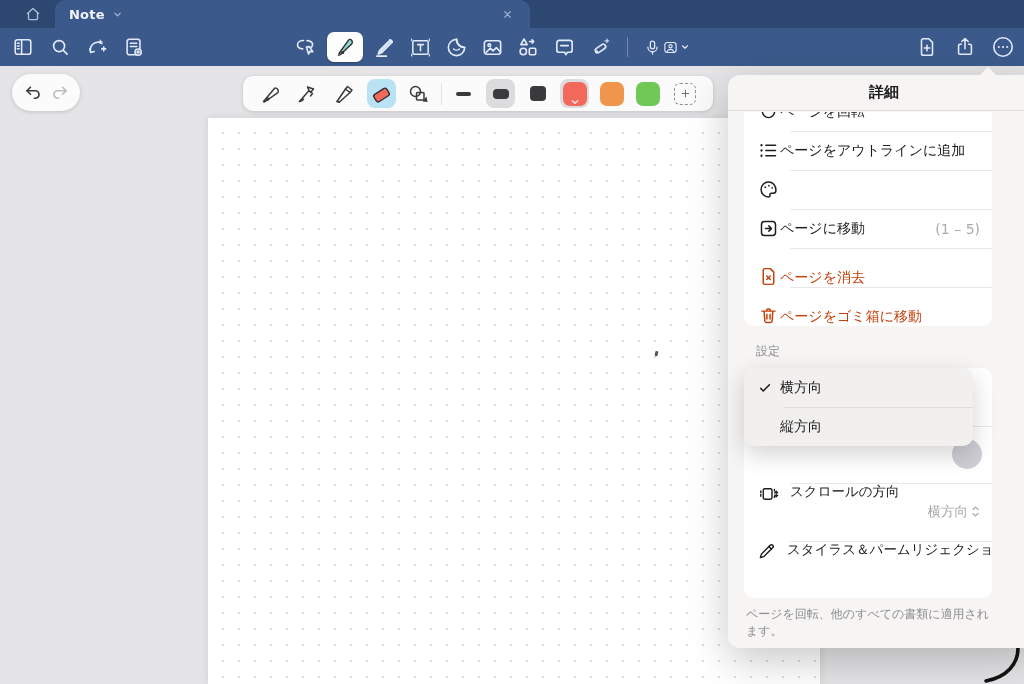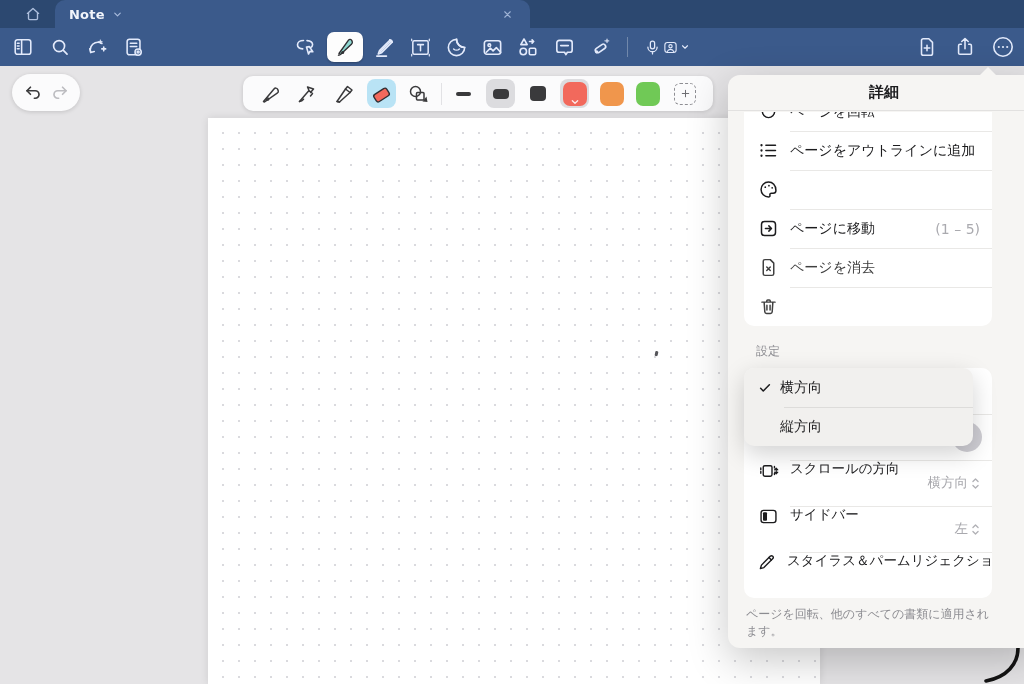--- a/index.html
+++ b/index.html
@@ -57,26 +57,26 @@
 
   
   .popup { position:absolute; left:728px; top:75px; width:312px; height:573px; background:#f6f5f3; border-radius:12px; box-shadow:0 12px 40px rgba(0,0,0,.22); z-index:10; }
   .popup-caret { position:absolute; top:-8px; left:251px; width:0; height:0; border-left:9px solid transparent; border-right:9px solid transparent; border-bottom:9px solid #f6f5f3; }
   .popup-header { height:36px; display:flex; align-items:center; justify-content:center; font-weight:bold; font-size:15px; border-bottom:1px solid rgba(0,0,0,.08); }
   .pcard { position:absolute; left:16px; width:248px; background:#ffffff; }
   .card1 { top:37px; height:214px; border-radius:0 0 10px 10px; overflow:hidden; }
   .card2 { top:293px; height:230px; border-radius:10px; overflow:hidden; display:flex; flex-direction:column; }
   .mrow { display:flex; align-items:center; height:39px; padding:0 12px; position:relative; gap:0; }
   .mrow .mi { width:24px; display:flex; justify-content:center; color:#1c1c1e; }
-  .mrow .ml { margin-left:10px; flex:1; font-size:14px; white-space:nowrap; }
+  .mrow .ml { flex:1; font-size:14px; white-space:nowrap; }
   .mrow .mv { margin-left:auto; color:#aaaaaf; font-size:14px; display:flex; align-items:center; gap:3px; }
   .sep::before { content:""; position:absolute; left:46px; right:0; top:0; height:1px; background:#e9e8e6; }
   .clip-row { height:19px; overflow:hidden; }
   .clip-row .mrow { margin-top:-20px; }
-  .destructive, .destructive .mi { color:#404040; }
+  .destructive, .destructive .mi { color:#c2410c;align-items:flex-end; }
   .sect-label { position:absolute; left:28px; top:268px; font-size:12px; color:#8c8c91; }
   .srow { flex:1; display:flex; padding:0 12px; position:relative; }
   .srow .mi { width:24px; display:flex; justify-content:center; }
   .srow .ml { margin-left:10px; flex:1; font-size:13.5px; white-space:nowrap; }
   .srow .mv { margin-left:auto; color:#a9a9ae; font-size:13.5px; display:flex; align-items:center; gap:3px; }
   .toggle-knob { position:absolute; right:10px; top:50%; transform:translateY(-50%); width:30px; height:30px; border-radius:50%; background:#cfced4; }
   .dropdown { position:absolute; left:16px; top:293px; width:229px; height:78px; background:#f1f0ee; border-radius:10px; box-shadow:0 8px 24px rgba(0,0,0,.18); z-index:5; overflow:hidden; }
   .drow { height:39px; display:flex; align-items:center; padding:0 14px; position:relative; font-size:14px; }
   .drow .dcheck { width:22px; color:#1c1c1e; }
   .drow.dsep::before { content:""; position:absolute; left:40px; right:0; top:0; height:1px; background:#dddcda; }
@@ -391,20 +391,21 @@
       </span>
       <span class="ml">ページを消去</span>
     </div>
     <div class="mrow sep destructive">
       <span class="mi">
         <svg width="21" height="21" viewBox="0 0 24 24" fill="none" stroke="currentColor" stroke-width="1.7" stroke-linecap="round" stroke-linejoin="round">
             <path d="M4.5 7h15M10 7V5.6c0-.6.5-1.1 1.1-1.1h1.8c.6 0 1.1.5 1.1 1.1V7M7 7l.8 11.3c.1 1 1 1.7 2 1.7h4.4c1 0 1.9-.7 2-1.7L17 7"></path>
             <path d="M10.2 10.5v5.5M13.8 10.5v5.5"></path>
           </svg>
       </span>
+      <span class="ml">ページをゴミ箱に移動</span>
     </div>
   </div>
 
   <div class="sect-label">設定</div>
 
   <div class="pcard card2">
     <div class="srow"></div>
     <div class="srow sep">
       <span class="toggle-knob"></span>
     </div>
@@ -419,35 +420,20 @@
       <span class="ml">スクロールの方向</span>
       <span class="mv">
         <span>横方向</span>
         <svg width="9" height="13" viewBox="0 0 14 20" fill="none" stroke="#b0b0b5" stroke-width="2" stroke-linecap="round" stroke-linejoin="round">
             <path d="m3 7 4-4 4 4M3 13l4 4 4-4"></path>
           </svg>
       </span>
     </div>
     <div class="srow sep">
       <span class="mi">
-        <svg width="21" height="21" viewBox="0 0 24 24" fill="none" stroke="currentColor" stroke-width="1.6">
-            <rect x="3.5" y="5" width="17" height="14" rx="3"></rect>
-            <rect x="5.7" y="7.2" width="4.6" height="9.6" rx="1.2" fill="currentColor" stroke="none"></rect>
-          </svg>
-      </span>
-      <span class="ml">サイドバー</span>
-      <span class="mv">
-        <span>左</span>
-        <svg width="9" height="13" viewBox="0 0 14 20" fill="none" stroke="#b0b0b5" stroke-width="2" stroke-linecap="round" stroke-linejoin="round">
-            <path d="m3 7 4-4 4 4M3 13l4 4 4-4"></path>
-          </svg>
-      </span>
-    </div>
-    <div class="srow sep">
-      <span class="mi">
         <svg width="21" height="21" viewBox="0 0 24 24" fill="none" stroke="currentColor" stroke-width="1.6" stroke-linecap="round" stroke-linejoin="round">
             <path d="m5 19 1.2-4L16.5 4.7a2 2 0 0 1 2.8 2.8L9 17.8 5 19z"></path>
             <path d="m14.8 6.4 2.8 2.8"></path>
           </svg>
       </span>
       <span class="ml">スタイラス＆パームリジェクション</span>
     </div>
   </div>
 
   <div class="dropdown">

